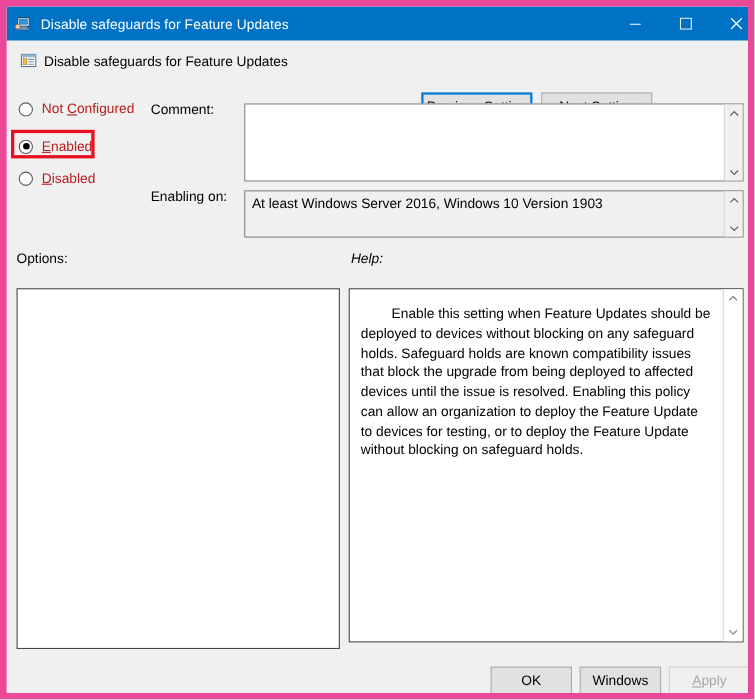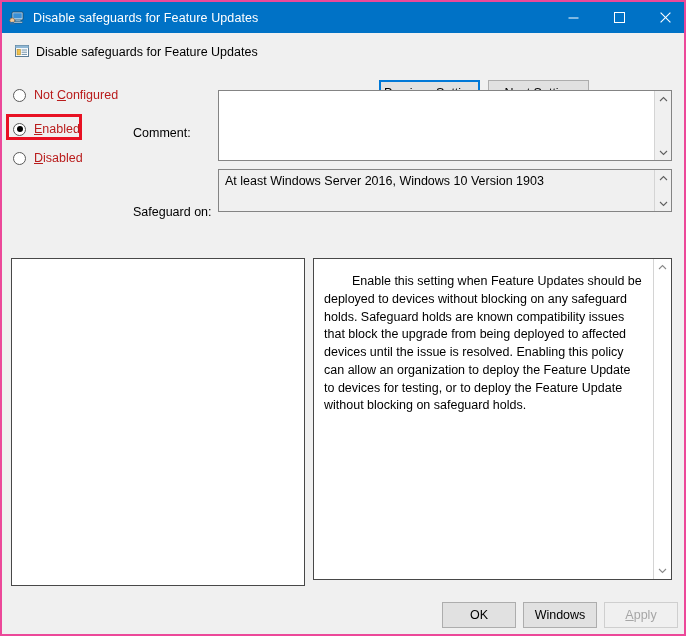--- a/index.html
+++ b/index.html
@@ -9,21 +9,21 @@
   }
   body {
     font-family: "Liberation Sans", sans-serif;
   }
   .window {
     position: relative;
     width: 686px;
     height: 636px;
     box-sizing: border-box;
     background: #f0f0f0;
-    border: 2px solid #ec4899;
+    border: 6px solid #ec4899;
     overflow: hidden;
   }
 
   
   .titlebar {
     position: absolute;
     left: 0;
     top: 0;
     width: 686px;
     height: 31px;
@@ -155,21 +155,20 @@
     box-sizing: border-box;
     pointer-events: none;
   }
 
   
   .field-label {
     position: absolute;
     font-size: 12.5px;
     color: #000;
     white-space: nowrap;
-    margin-top: 37px;
   }
   #comment-label      { left: 131px; top: 87px; }
   #supported-on-label { left: 131px; top: 166px; }
   #options-label      { left: 9px;   top: 222px; }
   #help-label         { left: 313px; top: 222px; font-style: italic; }
 
   
   .textbox {
     position: absolute;
     background: #ffffff;
@@ -352,21 +351,21 @@
           </svg>
       </span>
       <span class="arrow">
         <svg width="9" height="9" viewBox="0 0 9 9">
             <polyline points="1,3 4.5,6.5 8,3" fill="none" stroke="currentColor" stroke-width="1.1"></polyline>
           </svg>
       </span>
     </div>
   </div>
 
-  <span class="field-label" id="supported-on-label">Safeguard on:</span>
+  <span class="field-label" id="supported-on-label">Enabling on:</span>
   <div class="textbox readonly" id="supported-on-box">
     <div class="textbox-content">At least Windows Server 2016, Windows 10 Version 1903</div>
     <div class="vscroll">
       <span class="arrow">
         <svg width="9" height="9" viewBox="0 0 9 9">
             <polyline points="1,6 4.5,2.5 8,6" fill="none" stroke="currentColor" stroke-width="1.1"></polyline>
           </svg>
       </span>
       <span class="arrow">
         <svg width="9" height="9" viewBox="0 0 9 9">

